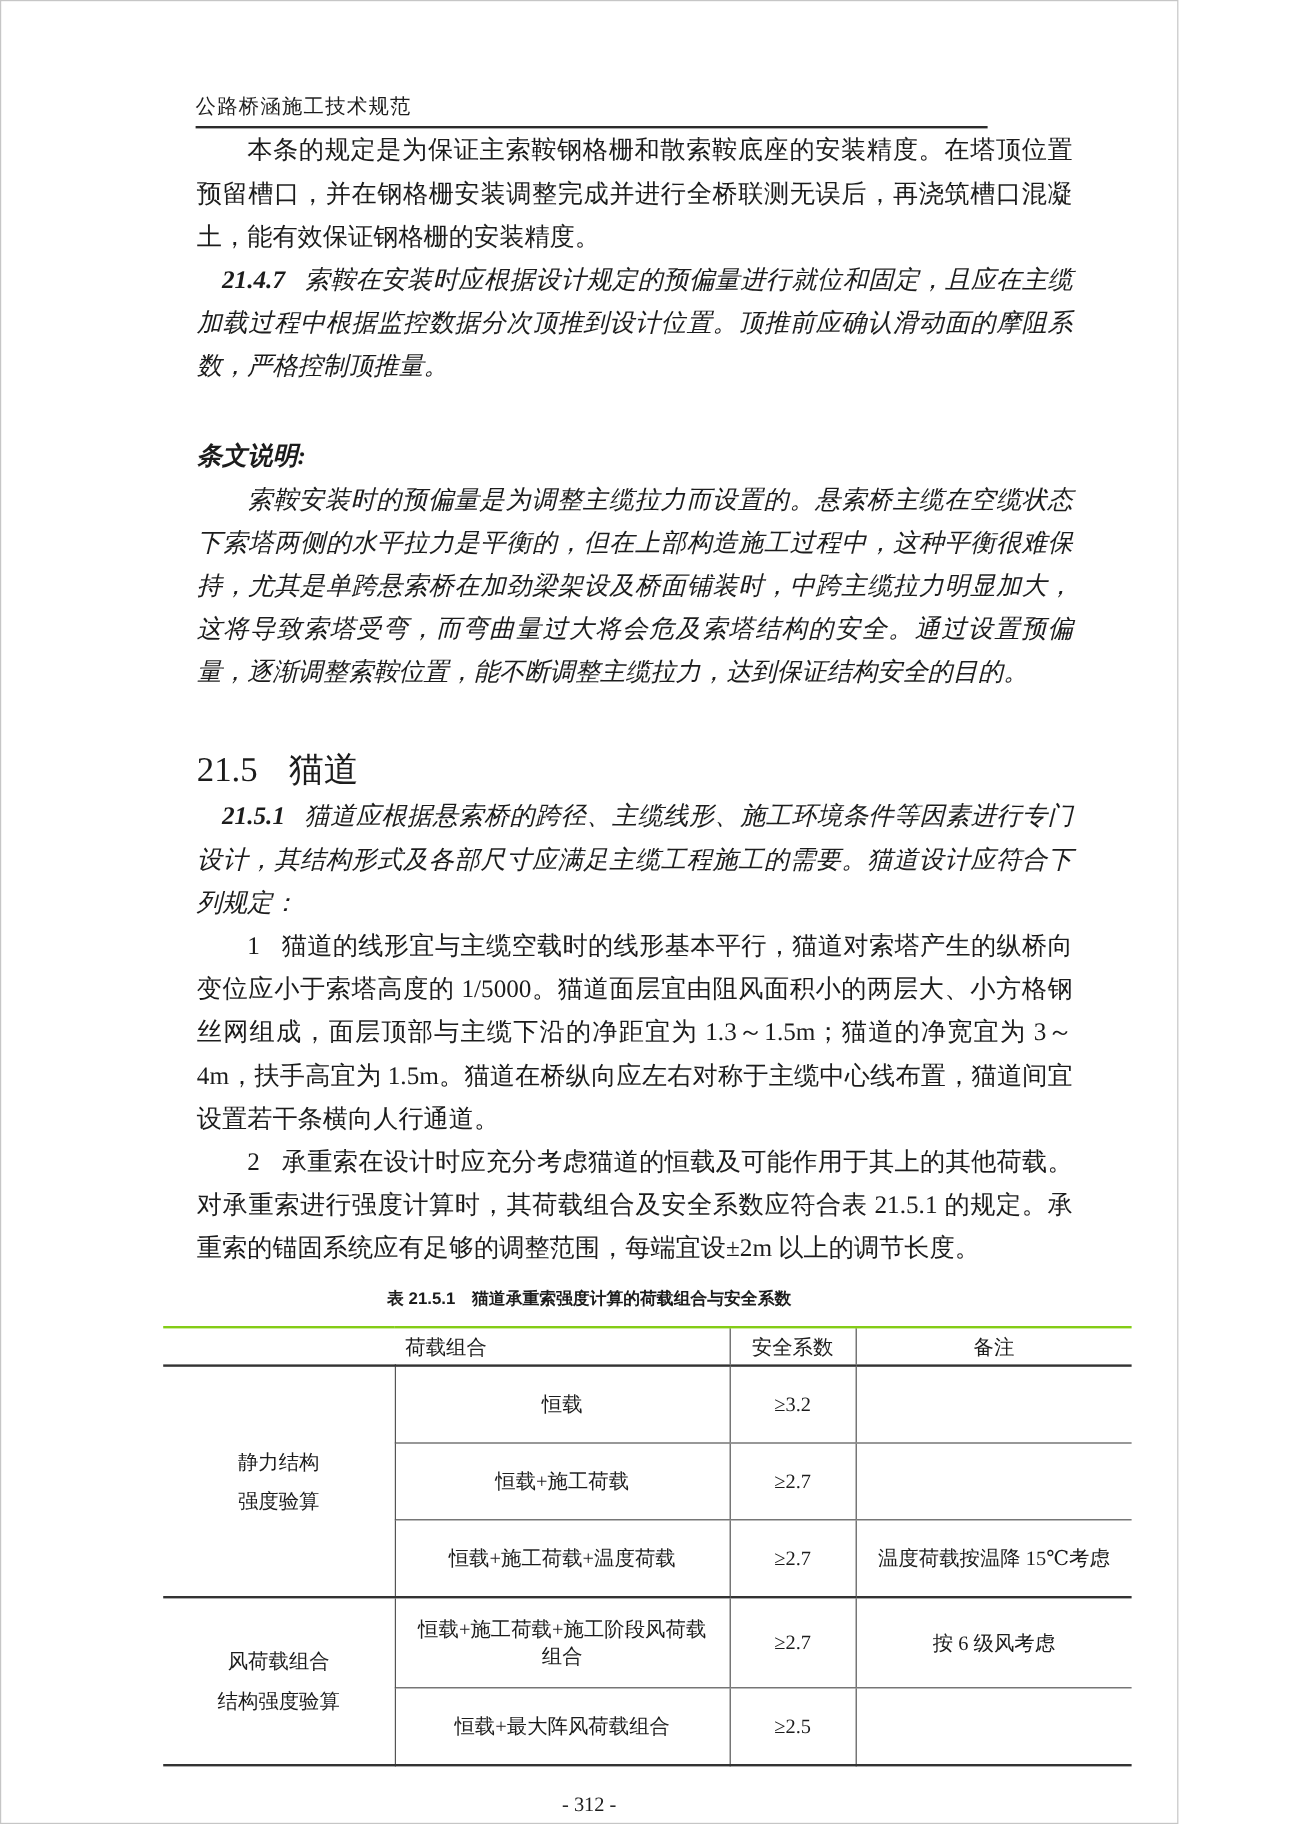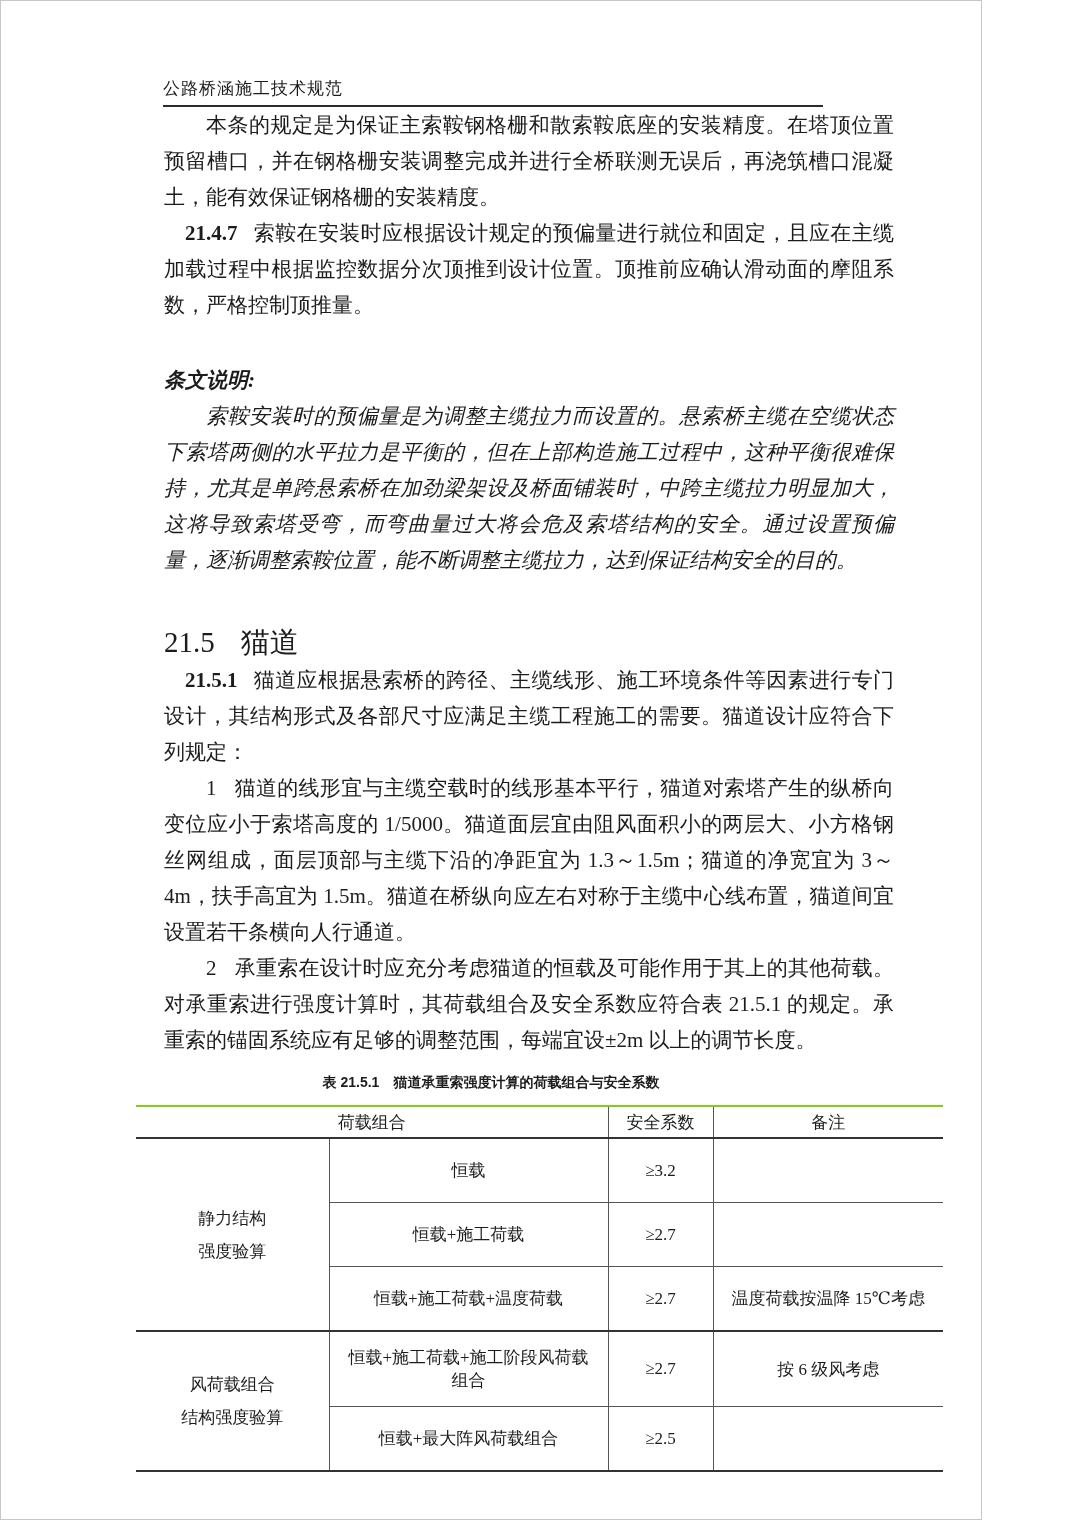--- a/index.html
+++ b/index.html
@@ -23,21 +23,21 @@
     letter-spacing: 1px;
   }
   .content { margin: 0 87px 0 163px; }
   .content p {
     margin: 0;
     font-size: 21px;
     line-height: 36px;
     text-align: justify;
   }
   .p-note { margin-top: 26px; text-indent: 2em; }
-  .p-clause { margin-top: 38px; text-indent: 1em; }
+  .p-clause { margin-top: 38px; text-indent: 1em; font-style: italic; }
   .clause-num { font-weight: bold; margin-right: 16px; }
   .commentary-label {
     margin-top: 39px !important;
     font-weight: bold;
     font-style: italic;
   }
   .p-commentary { margin-top: 4px; text-indent: 2em; font-style: italic; }
   .section-heading {
     margin: 44px 0 0 0;
     font-size: 29px;
@@ -172,14 +172,15 @@
         </tr>
         <tr>
           <td class="vl">恒载+最大阵风荷载组合</td>
           <td class="vl">≥2.5</td>
           <td class="vl"></td>
         </tr>
       </tbody>
     </table>
   </div>
 
+  <footer class="page-number">- 312 -</footer>
 
 </div>
 
 </body></html>

